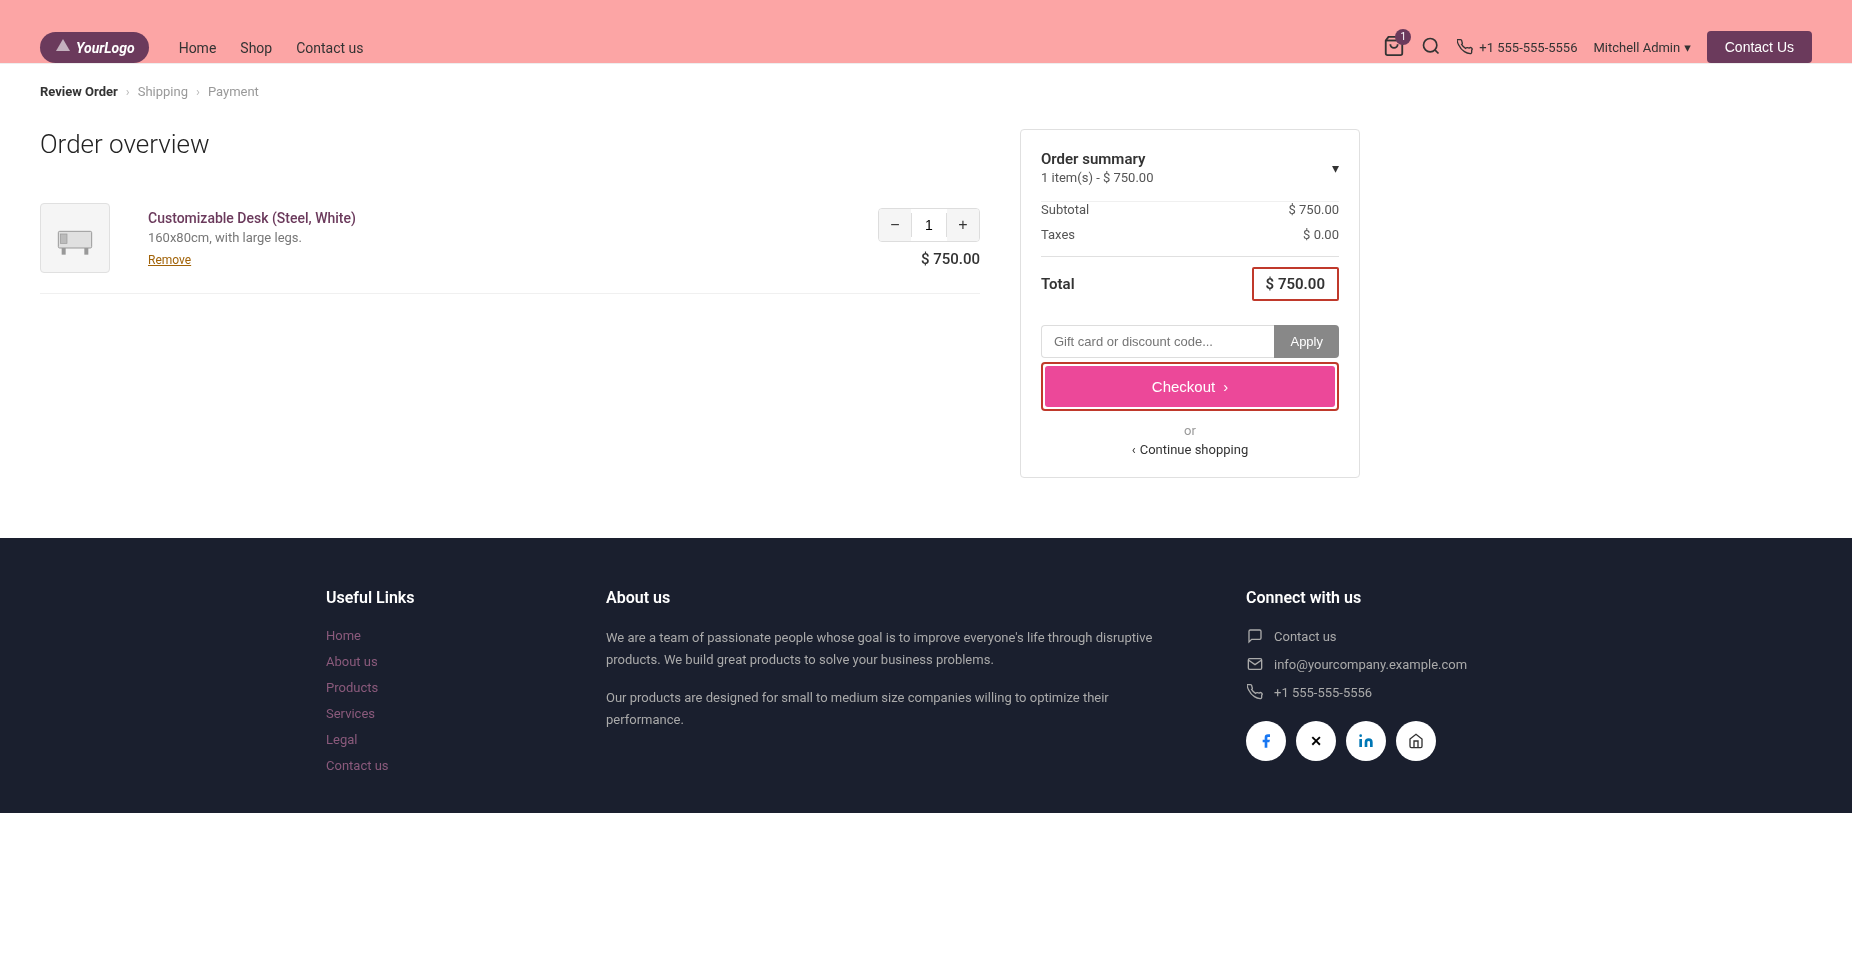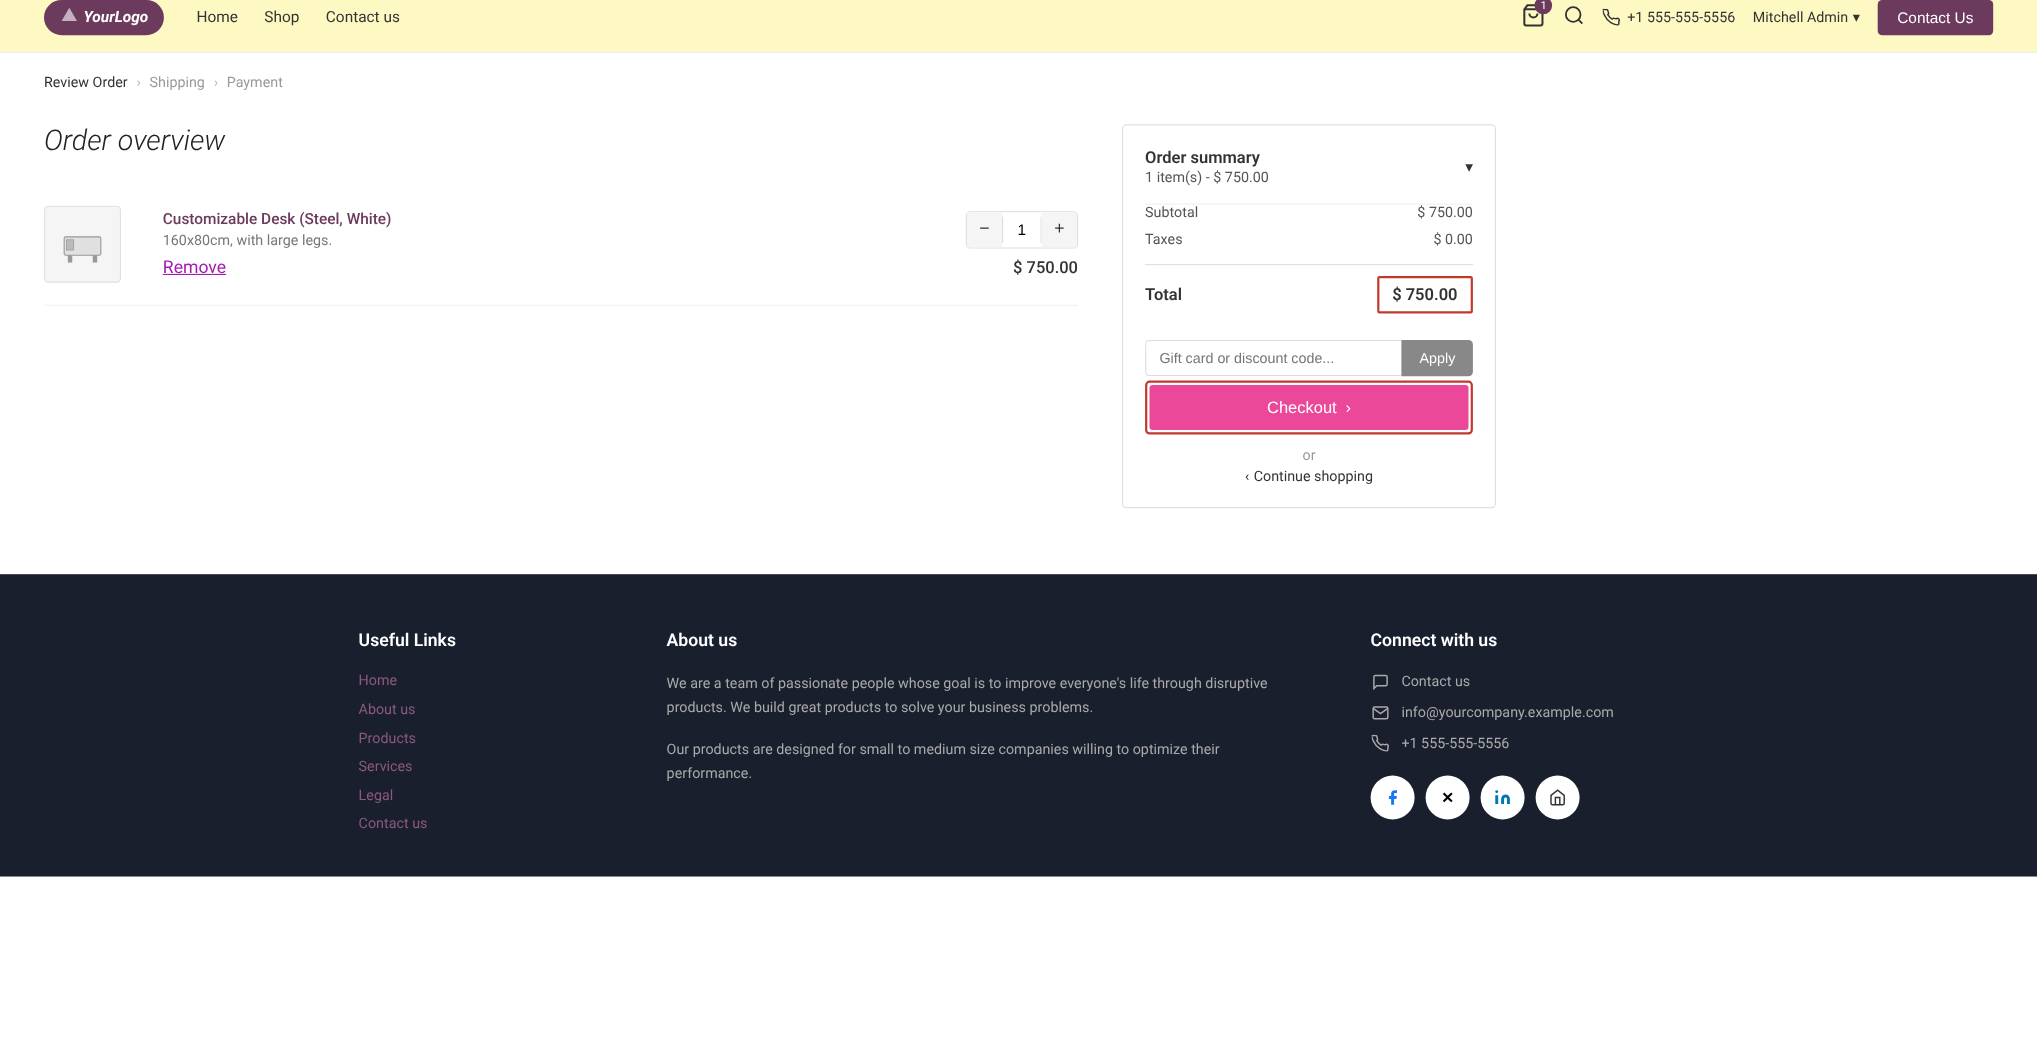--- a/index.html
+++ b/index.html
@@ -1,26 +1,26 @@
 <!DOCTYPE html>
 <html><head>
   <meta charset="utf-8">
   <style>
     * { box-sizing: border-box; margin: 0; padding: 0; }
     body { font-family: -apple-system, BlinkMacSystemFont, 'Segoe UI', Roboto, sans-serif; font-size: 14px; color: #333; background: #fff; }
 
     
     .header {
       display: flex;
-      align-items: flex-start;
+      align-items: flex-end;
       justify-content: space-between;
       padding: 0 40px;
-      height: 48px;
+      height: 64px;
       border-bottom: 1px solid #eee;
-      background: #fef9c3;
+      background: #fca5a5;
     }
     .header-left { display: flex; align-items: center; gap: 30px; }
     .logo {
       background: #6b3a5c;
       color: #fff;
       border-radius: 20px;
       padding: 5px 14px;
       font-size: 13px;
       font-weight: bold;
       display: flex;
@@ -58,32 +58,32 @@
 
     
     .breadcrumb {
       display: flex;
       align-items: center;
       gap: 8px;
       padding: 20px 40px 10px 40px;
       font-size: 13px;
       color: #999;
     }
-    .breadcrumb .active { color: #333; font-weight: 400; }
+    .breadcrumb .active { color: #333; font-weight: 700; }
     .breadcrumb .separator { color: #bbb; }
 
     
     .main-content {
       display: flex;
       gap: 40px;
       padding: 20px 40px 60px 40px;
       max-width: 1400px;
     }
     .order-section { flex: 1; }
-    .order-title { font-size: 26px; font-weight: 300; color: #222; margin-bottom: 24px; font-style: italic; }
+    .order-title { font-size: 26px; font-weight: 300; color: #222; margin-bottom: 24px; }
 
     
     .cart-item {
       display: flex;
       align-items: center;
       gap: 38px;
       padding: 20px 0;
       border-bottom: 1px solid #f0f0f0;
     }
     .item-image {
@@ -91,21 +91,21 @@
       background: #f5f5f5;
       border: 1px solid #e0e0e0;
       display: flex; align-items: center; justify-content: center;
       border-radius: 4px;
       flex-shrink: 0;
     }
     .item-image svg { width: 40px; height: 40px; }
     .item-details { flex: 1; }
     .item-name { color: #6b3a5c; font-weight: 500; font-size: 14px; margin-bottom: 4px; }
     .item-desc { color: #777; font-size: 13px; margin-bottom: 6px; }
-    .item-remove { color: #a21caf; font-size: 16px; cursor: pointer; text-decoration: underline; }
+    .item-remove { color: #a16207; font-size: 12px; cursor: pointer; text-decoration: underline; }
     .item-controls { display: flex; flex-direction: column; align-items: flex-end; gap: 8px; }
     .qty-control {
       display: flex;
       align-items: center;
       gap: 0;
       border: 1px solid #ddd;
       border-radius: 4px;
       overflow: hidden;
     }
     .qty-btn {

